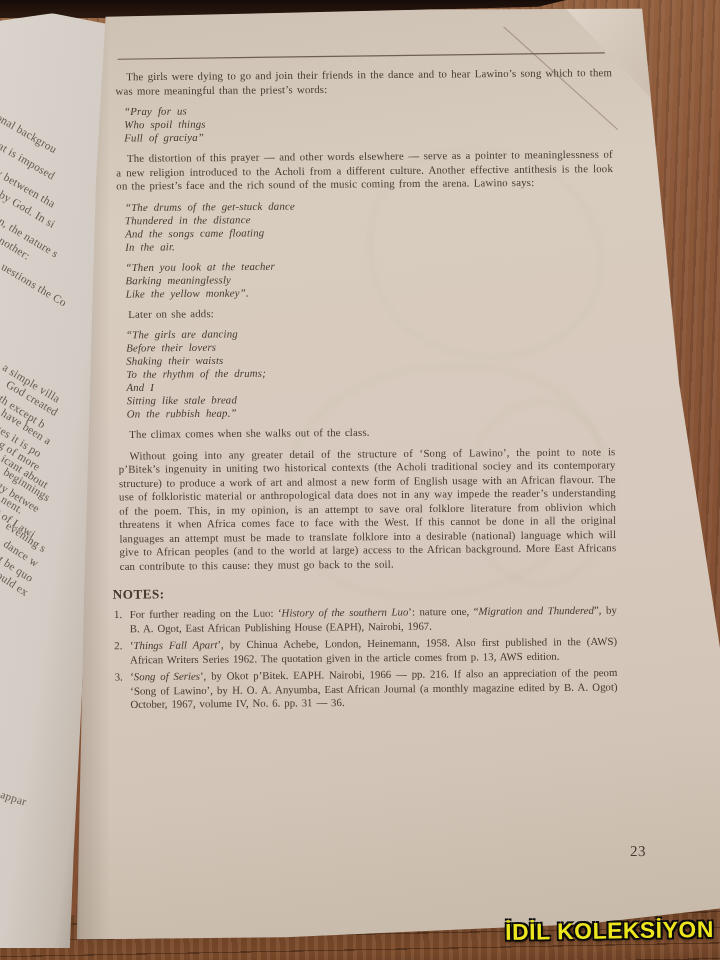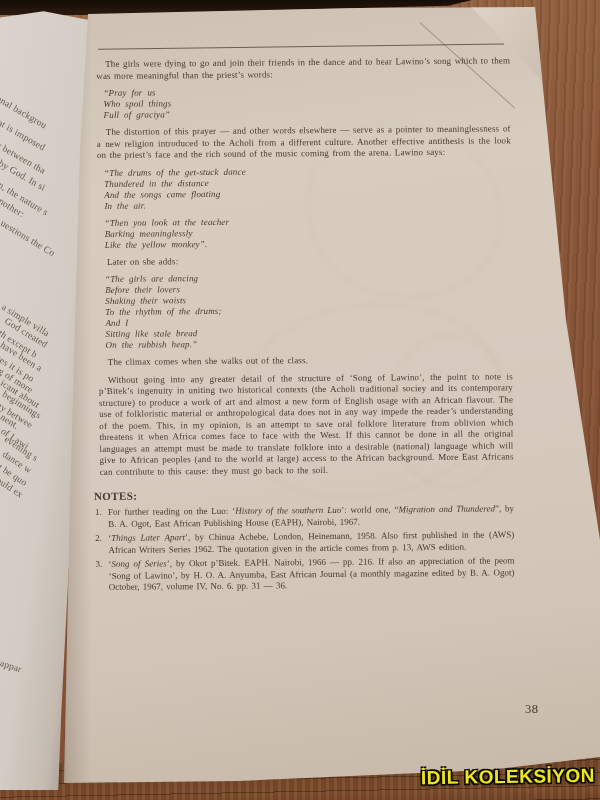--- a/index.html
+++ b/index.html
@@ -155,24 +155,24 @@
             <div>And I</div>
             <div>Sitting like stale bread</div>
             <div>On the rubbish heap.”</div>
           </div>
           <p class="para">The climax comes when she walks out of the class.</p>
           <p class="para">Without going into any greater detail of the structure of ‘Song of Lawino’, the point to note is p’Bitek’s ingenuity in uniting two historical contexts (the Acholi traditional sociey and its contemporary structure) to produce a work of art and almost a new form of English usage with an African flavour. The use of folkloristic material or anthropological data does not in any way impede the reader’s understanding of the poem. This, in my opinion, is an attempt to save oral folklore literature from oblivion which threatens it when Africa comes face to face with the West. If this cannot be done in all the original languages an attempt must be made to translate folklore into a desirable (national) language which will give to African peoples (and to the world at large) access to the African background. More East Africans can contribute to this cause: they must go back to the soil.</p>
         </div>
       <div id="notes-sec">
         <div id="notes-heading">NOTES:</div>
         <div id="notes-list">
-            <div class="note"><span class="note-num">1.</span><span class="note-text"><span>For further reading on the Luo: ‘</span><i>History of the southern Luo</i><span>’: world one, “</span><i>Migration and Thundered</i><span>”, by B. A. Ogot, East African Publishing House (EAPH), Nairobi, 1967.</span></span></div>
-            <div class="note"><span class="note-num">2.</span><span class="note-text"><span>‘</span><i>Things Later Apart</i><span>’, by Chinua Achebe, London, Heinemann, 1958. Also first published in the (AWS) African Writers Series 1962. The quotation given in the article comes from p. 13, AWS edition.</span></span></div>
+            <div class="note"><span class="note-num">1.</span><span class="note-text"><span>For further reading on the Luo: ‘</span><i>History of the southern Luo</i><span>’: nature one, “</span><i>Migration and Thundered</i><span>”, by B. A. Ogot, East African Publishing House (EAPH), Nairobi, 1967.</span></span></div>
+            <div class="note"><span class="note-num">2.</span><span class="note-text"><span>‘</span><i>Things Fall Apart</i><span>’, by Chinua Achebe, London, Heinemann, 1958. Also first published in the (AWS) African Writers Series 1962. The quotation given in the article comes from p. 13, AWS edition.</span></span></div>
             <div class="note"><span class="note-num">3.</span><span class="note-text"><span>‘</span><i>Song of Series</i><span>’, by Okot p’Bitek. EAPH. Nairobi, 1966 — pp. 216. If also an appreciation of the peom ‘Song of Lawino’, by H. O. A. Anyumba, East African Journal (a monthly magazine edited by B. A. Ogot) October, 1967, volume IV, No. 6. pp. 31 — 36.</span></span></div>
           </div>
       </div>
     </div>
 
-    <div id="page-number">38</div>
+    <div id="page-number">23</div>
   </div>
 
   <div id="watermark">İDİL KOLEKSİYON</div>
 </div>
 
 </body></html>

